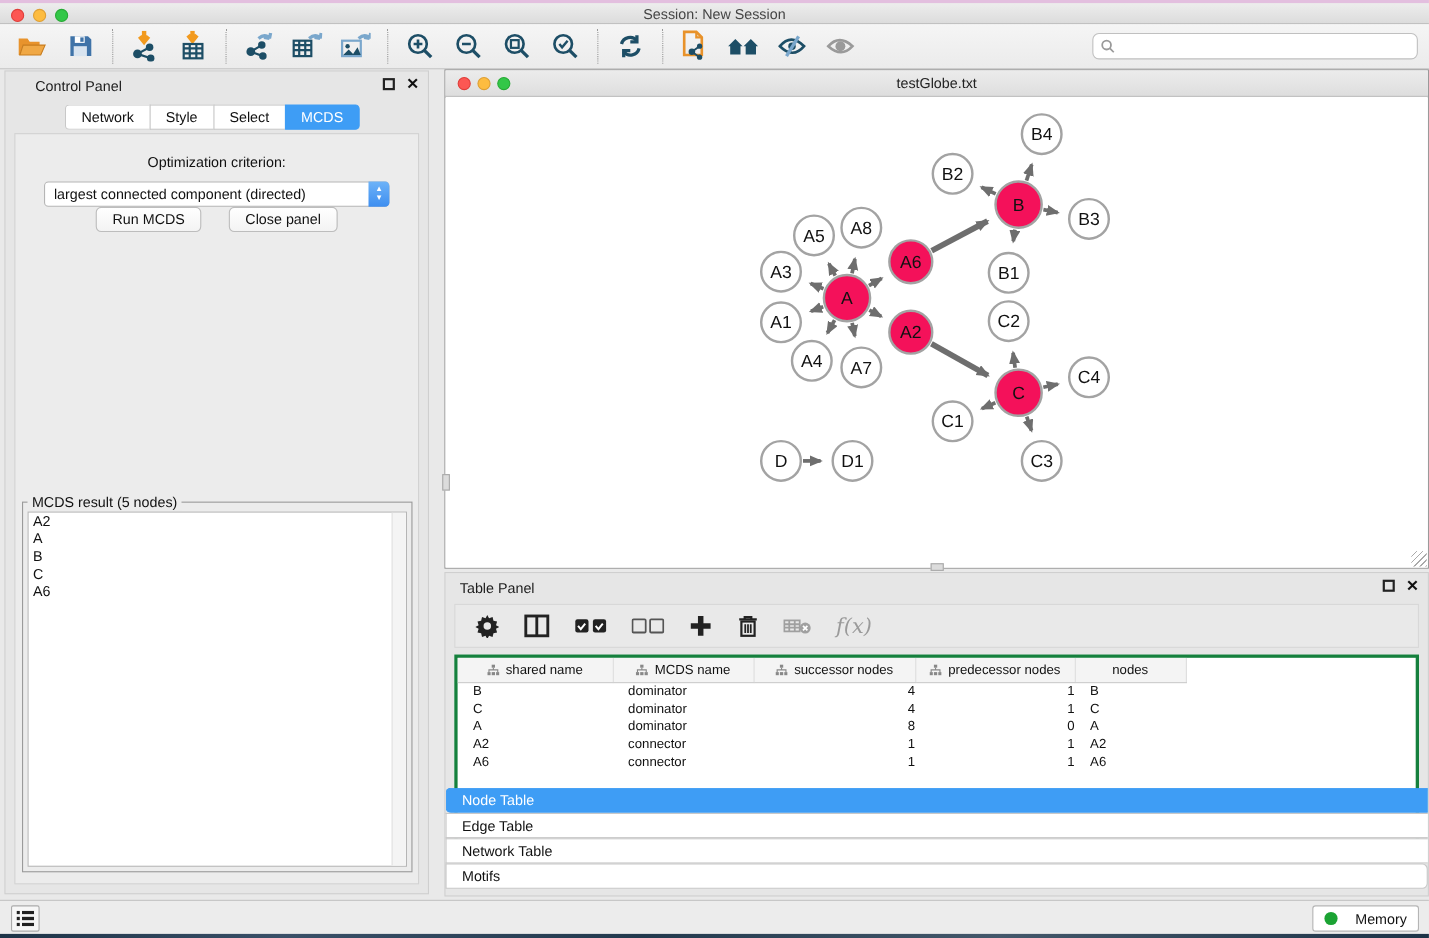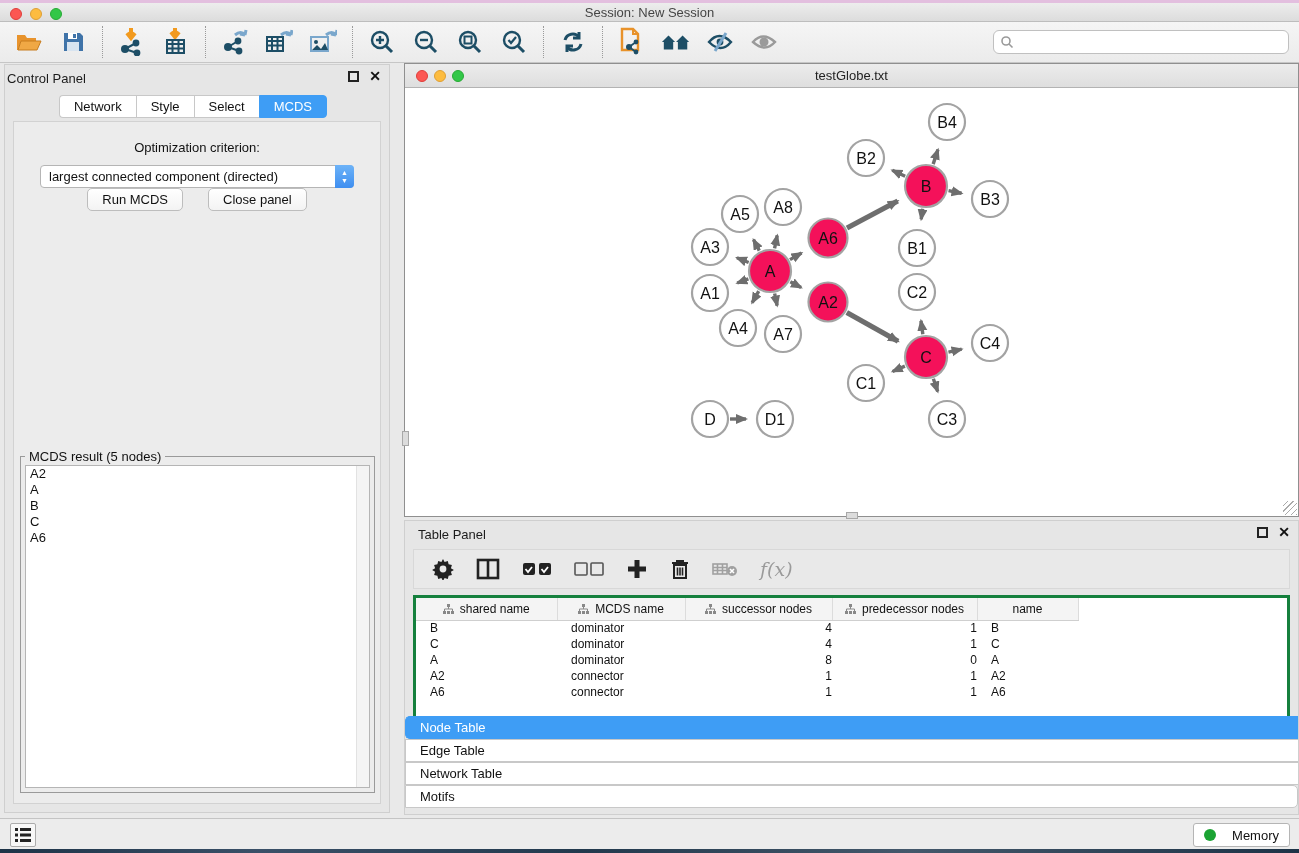--- a/index.html
+++ b/index.html
@@ -20,21 +20,21 @@
   .toolbar { position:absolute; left:0; top:22px; width:1299px; height:41px; background:linear-gradient(#f5f5f5,#ebebeb); border-bottom:1px solid #c6c6c6; display:flex; align-items:center; }
   .tb-group { display:flex; align-items:center; gap:14px; padding:0 14px; }
   .tb-sep { width:1px; height:32px; border-left:1px dotted #9a9a9a; }
   .tb-btn { width:30px; height:30px; display:flex; align-items:center; justify-content:center; }
   .searchbox { position:absolute; right:10px; top:8px; width:296px; height:24px; background:#fff; border:1px solid #c0c0c0; border-radius:6px; display:flex; align-items:center; padding-left:6px; }
   .searchbox input { border:none; outline:none; font-size:12px; flex:1; background:transparent; }
 
   
   .control-panel { position:absolute; left:4px; top:64px; width:386px; height:749px; background:#e6e6e6; border:1px solid #cfcfcf; }
   .panel-head { position:relative; height:26px; }
-  .panel-head .ph-title { position:absolute; left:2px; top:6px; font-size:13px; color:#1c1c1c; }
+  .panel-head .ph-title { position:absolute; left:27px; top:6px; font-size:13px; color:#1c1c1c; }
   .ph-btns { position:absolute; right:8px; top:6px; display:flex; gap:10px; align-items:center; }
   .float-glyph { width:11px; height:11px; border:2px solid #222; display:inline-block; }
   .close-glyph { font-size:14px; font-weight:bold; color:#111; line-height:11px; }
   .cp-tabs { position:absolute; left:0; right:8px; top:30px; display:flex; justify-content:center; }
   .cp-tab { font-size:13px; padding:3px 14px; background:#fff; border:1px solid #c8c8c8; border-right:none; color:#111; }
   .cp-tab:first-child { border-radius:4px 0 0 4px; }
   .cp-tab:last-child { border-radius:0 4px 4px 0; border-right:1px solid #c8c8c8; }
   .cp-tab.active { background:#3e9df5; border-color:#3e9df5; color:#fff; }
   .cp-content { position:absolute; left:8px; right:8px; top:56px; bottom:8px; background:#ececec; border:1px solid #d2d2d2; }
   .opt-label { text-align:center; margin-top:18px; font-size:13px; color:#111; }
@@ -531,21 +531,21 @@
                     <rect x="0" y="7" width="3" height="3" fill="#888"></rect>
                     <rect x="4" y="7" width="3" height="3" fill="#888"></rect>
                     <rect x="8" y="7" width="3" height="3" fill="#888"></rect>
                     <path d="M5.5 3 v2 M1.5 7 v-2 h8 v2" stroke="#888" fill="none"></path>
                   </svg>
                   <span>predecessor nodes</span>
                 </span>
               </th>
             <th>
                 <span class="th-inner">
-                  <span>name</span>
+                  <span>nodes</span>
                 </span>
               </th>
           </tr>
         </thead>
         <tbody>
             <tr>
               <td class="col0">B</td>
               <td class="col1">dominator</td>
               <td class="col2">4</td>
               <td class="col3">1</td>

